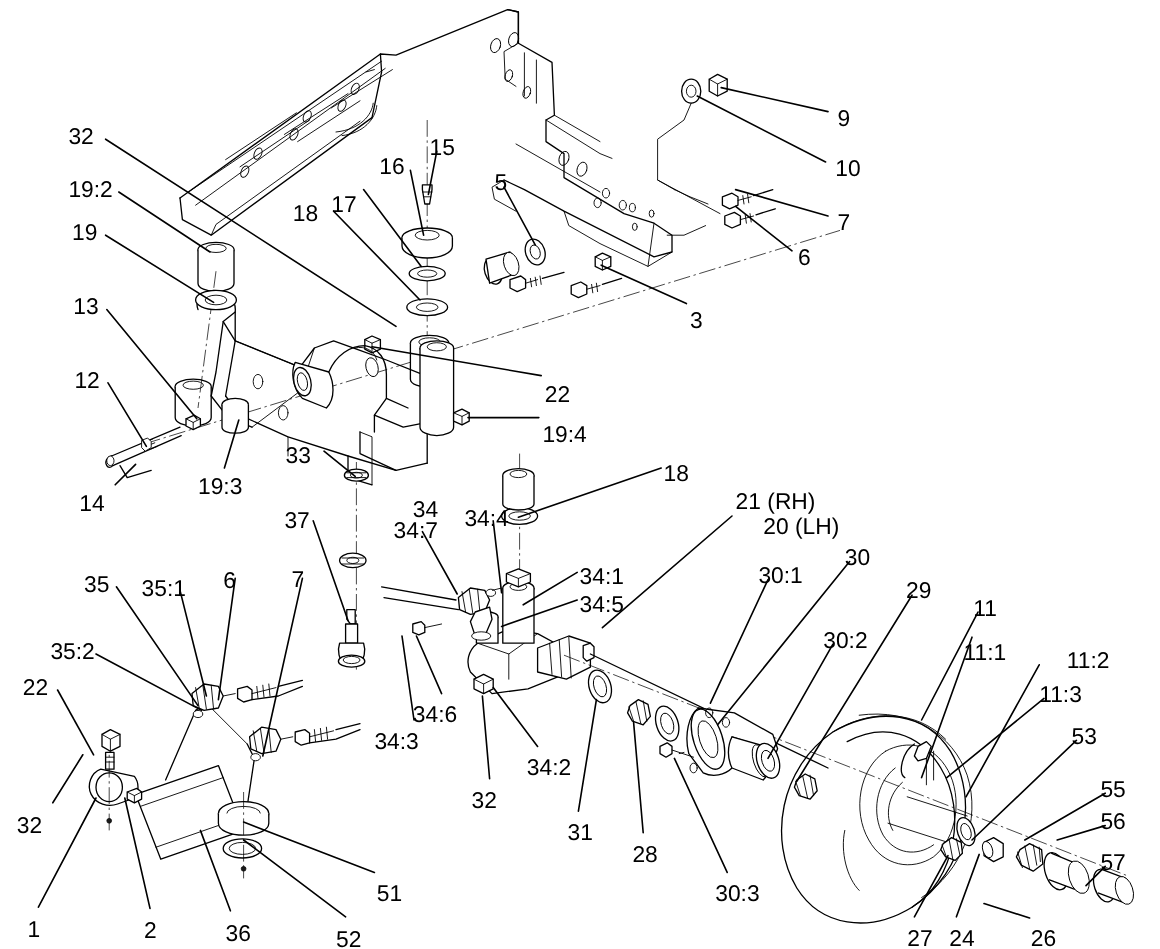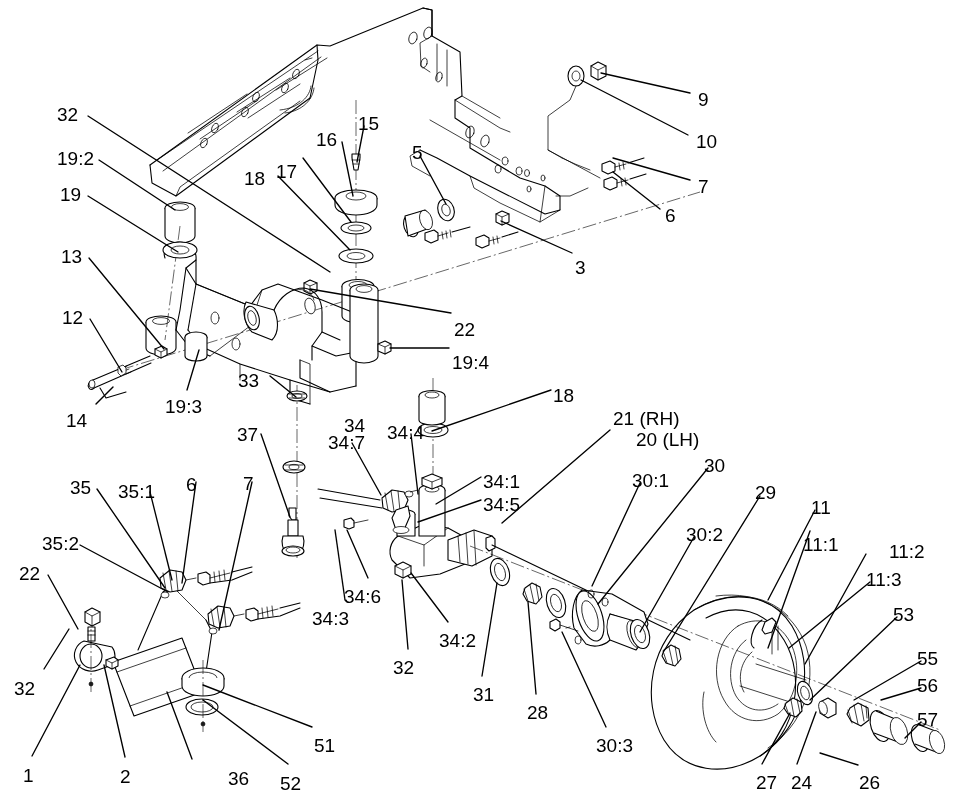--- a/index.html
+++ b/index.html
@@ -569,21 +569,21 @@
       <div class="callout" style="left: 237px; top: 424px;">37</div>
       <div class="callout" style="left: 243px; top: 473px;">7</div>
       <div class="callout" style="left: 186px; top: 474px;">6</div>
       <div class="callout" style="left: 118px; top: 481px;">35:1</div>
       <div class="callout" style="left: 70px; top: 477px;">35</div>
       <div class="callout" style="left: 42px; top: 533px;">35:2</div>
       <div class="callout" style="left: 19px; top: 563px;">22</div>
       <div class="callout" style="left: 14px; top: 678px;">32</div>
       <div class="callout" style="left: 23px; top: 765px;">1</div>
       <div class="callout" style="left: 120px; top: 766px;">2</div>
-      <div class="callout" style="left: 188px; top: 768px; margin-left: 40px;">36</div>
+      <div class="callout" style="left: 188px; top: 768px;">36</div>
       <div class="callout" style="left: 280px; top: 773px;">52</div>
       <div class="callout" style="left: 314px; top: 735px;">51</div>
       <div class="callout" style="left: 344px; top: 415px;">34</div>
       <div class="callout" style="left: 328px; top: 432px;">34:7</div>
       <div class="callout" style="left: 387px; top: 422px;">34:4</div>
       <div class="callout" style="left: 483px; top: 471px;">34:1</div>
       <div class="callout" style="left: 483px; top: 494px;">34:5</div>
       <div class="callout" style="left: 344px; top: 586px;">34:6</div>
       <div class="callout" style="left: 312px; top: 608px;">34:3</div>
       <div class="callout" style="left: 439px; top: 630px;">34:2</div>

